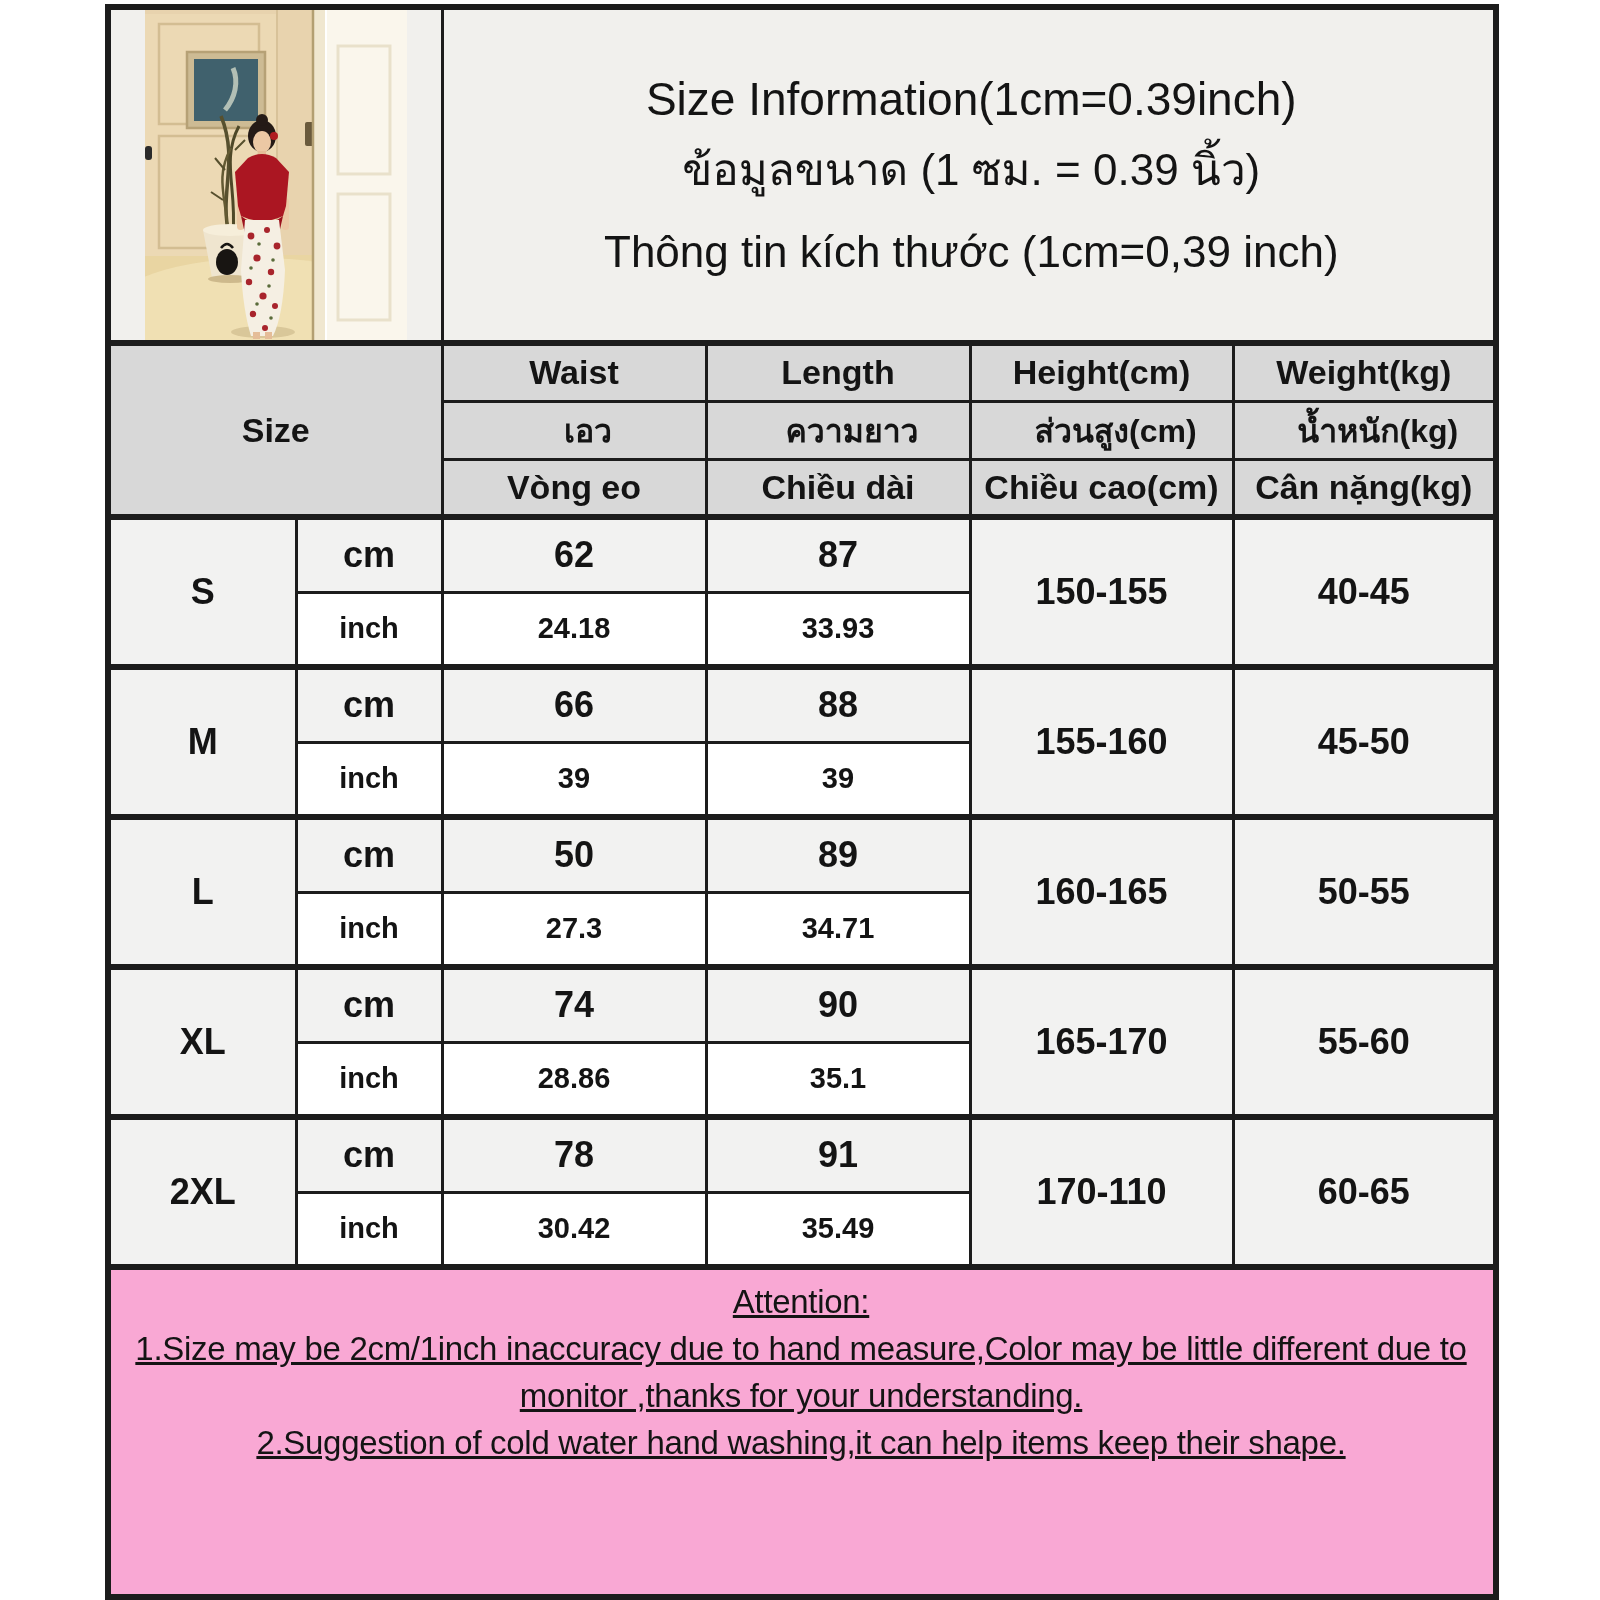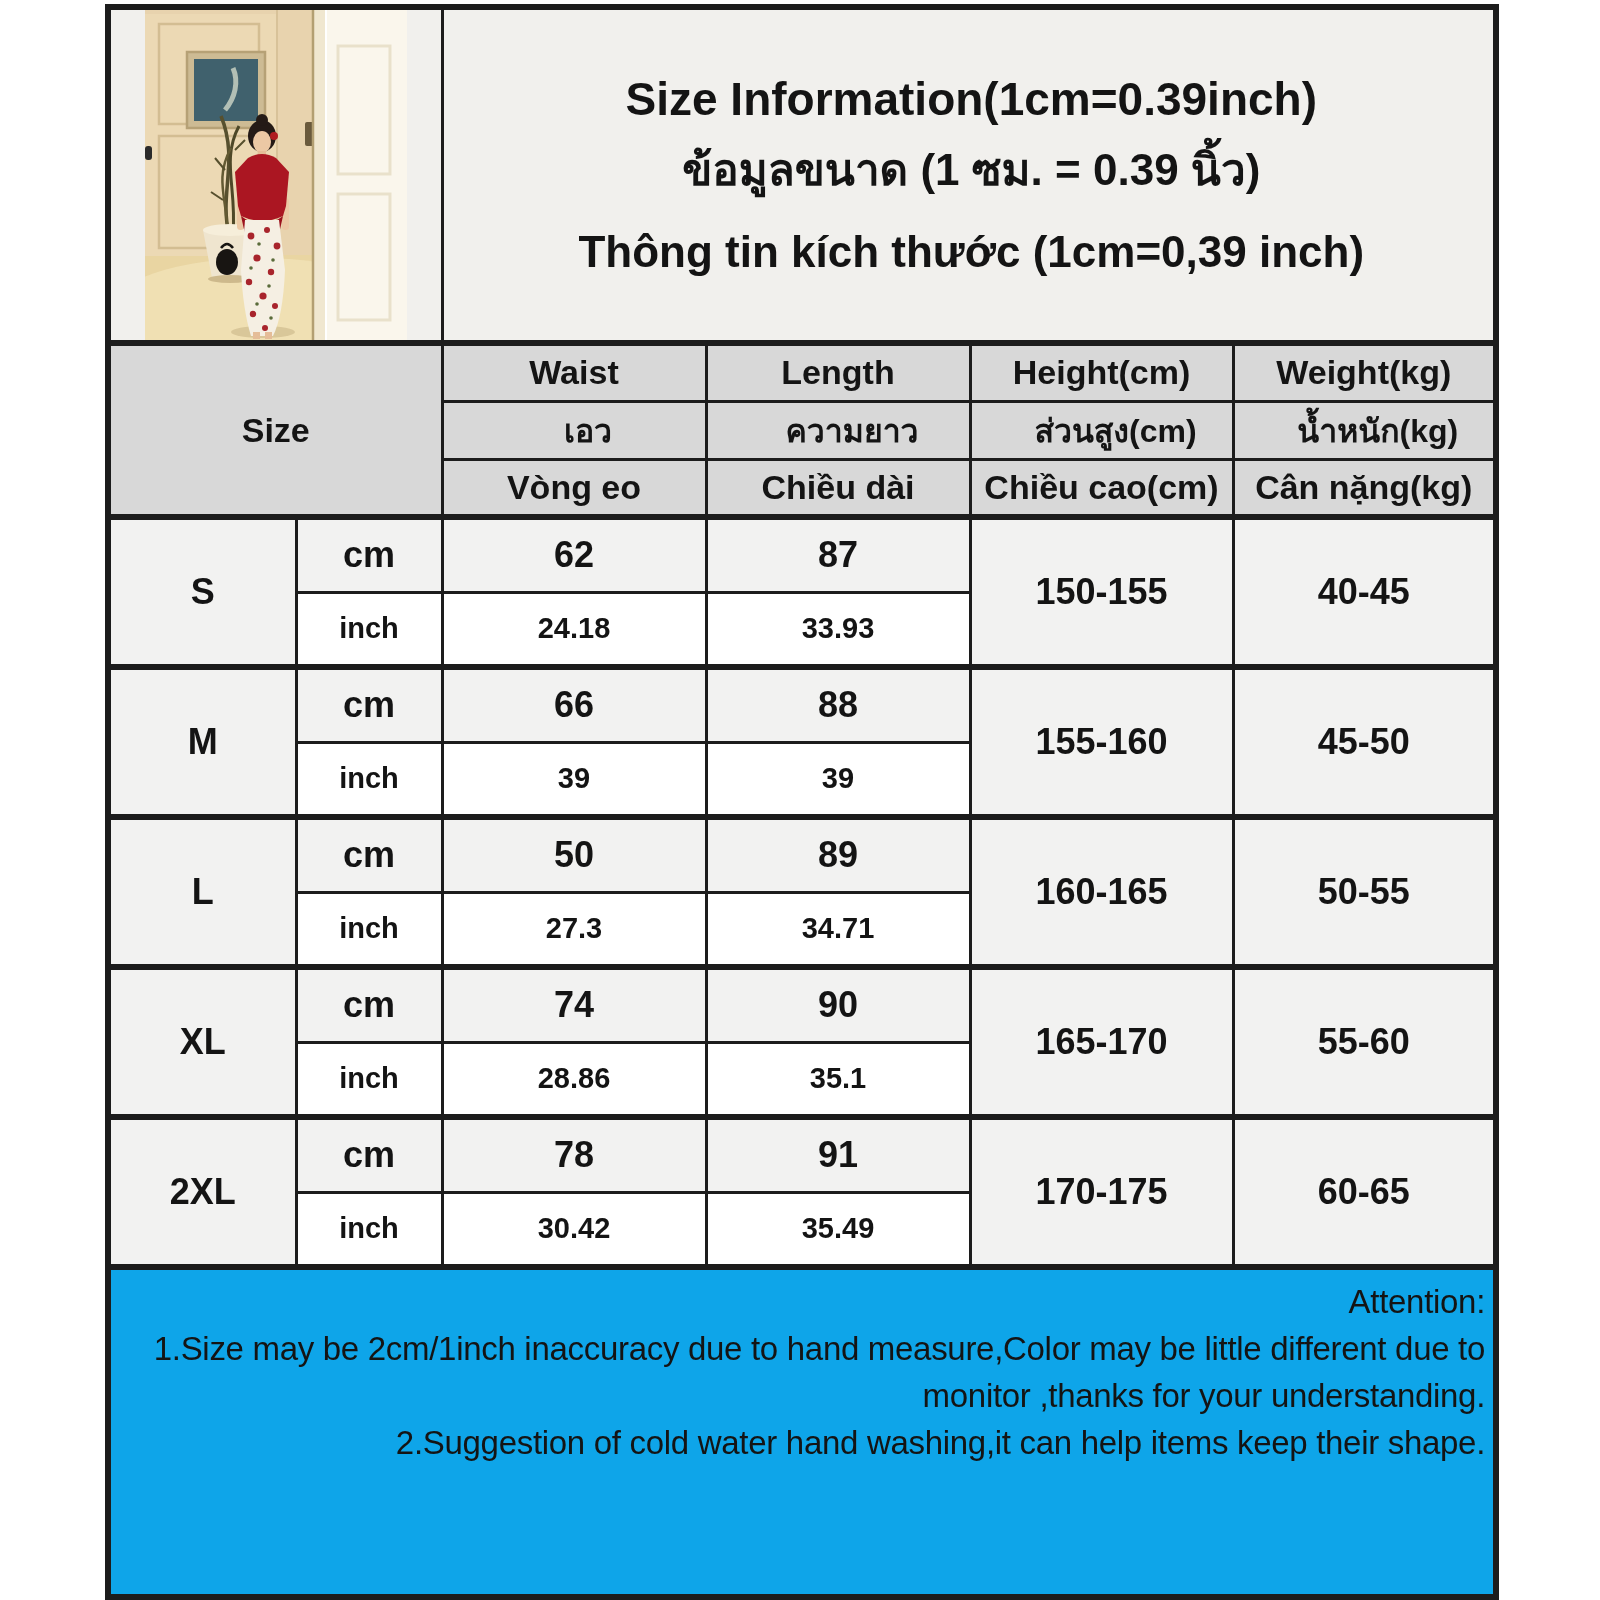--- a/index.html
+++ b/index.html
@@ -22,43 +22,44 @@
     font-weight: bold; color: #141414;
     overflow: hidden;
   }
   tr.thick-top > td { border-top: 6px solid #1c1c1c; }
 
   
   .photo-cell { background: #f1f0ed; height: 332px; vertical-align: top; }
   .photo { width: 262px; height: 330px; margin: 0 auto; }
   .photo svg { display: block; }
   .title-cell { background: #f1f0ed; }
-  .title-line { font-weight: bold; line-height: 1.2; padding-left: 6px; }
+  .title-line { font-weight: normal; line-height: 1.2; padding-left: 6px; }
   .title-en { font-size: 46px; }
   .title-th { font-size: 44px; margin-top: 17px; }
   .title-vi { font-size: 44px; margin-top: 29px; }
 
   
   tr.hdr > td { height: 58px; background: #d8d8d8; font-size: 34px; }
   td.size-label { background: #d8d8d8; font-size: 62px; }
   tr.hdr-th > td { font-size: 32px; padding-left: 28px; }
 
   
   tr.r-cm > td { height: 75px; background: #f2f2f1; font-size: 36px; }
   tr.r-inch > td { height: 75px; background: #ffffff; font-size: 29px; }
   td.size-cell { background: #d8d8d8; font-size: 38px; }
   td.unit-cell { font-size: 34px; }
   td.range-cell { background: #f2f2f1; font-size: 36px; margin-left: 30px; }
 
   
   tr.attention > td {
-    height: 330px; background: #0ea5e9;
-    text-align: right; vertical-align: top;
+    height: 330px; background: #f9a8d4;
+    text-align: center; vertical-align: top;
     font-weight: normal; font-size: 33px;
     padding: 8px 8px 0 6px;
+    text-decoration: underline;
   }
   .att-line { line-height: 47px; letter-spacing: -0.3px; }
 </style>
 </head>
 <body>
 
 <div class="sheet">
   <table class="size-table">
     <colgroup>
       <col style="width:188px">
@@ -235,21 +236,21 @@
       <td class="unit-cell">inch</td>
       <td>28.86</td>
       <td>35.1</td>
     </tr>
 
     <tr class="r-cm thick-top">
       <td class="size-cell" rowspan="2">2XL</td>
       <td class="unit-cell">cm</td>
       <td>78</td>
       <td>91</td>
-      <td class="range-cell" rowspan="2">170-175</td>
+      <td class="range-cell" rowspan="2">170-110</td>
       <td class="range-cell" rowspan="2">60-65</td>
     </tr>
     <tr class="r-inch">
       <td class="unit-cell">inch</td>
       <td>30.42</td>
       <td>35.49</td>
     </tr>
 
     <tr class="attention thick-top">
       <td colspan="6">

